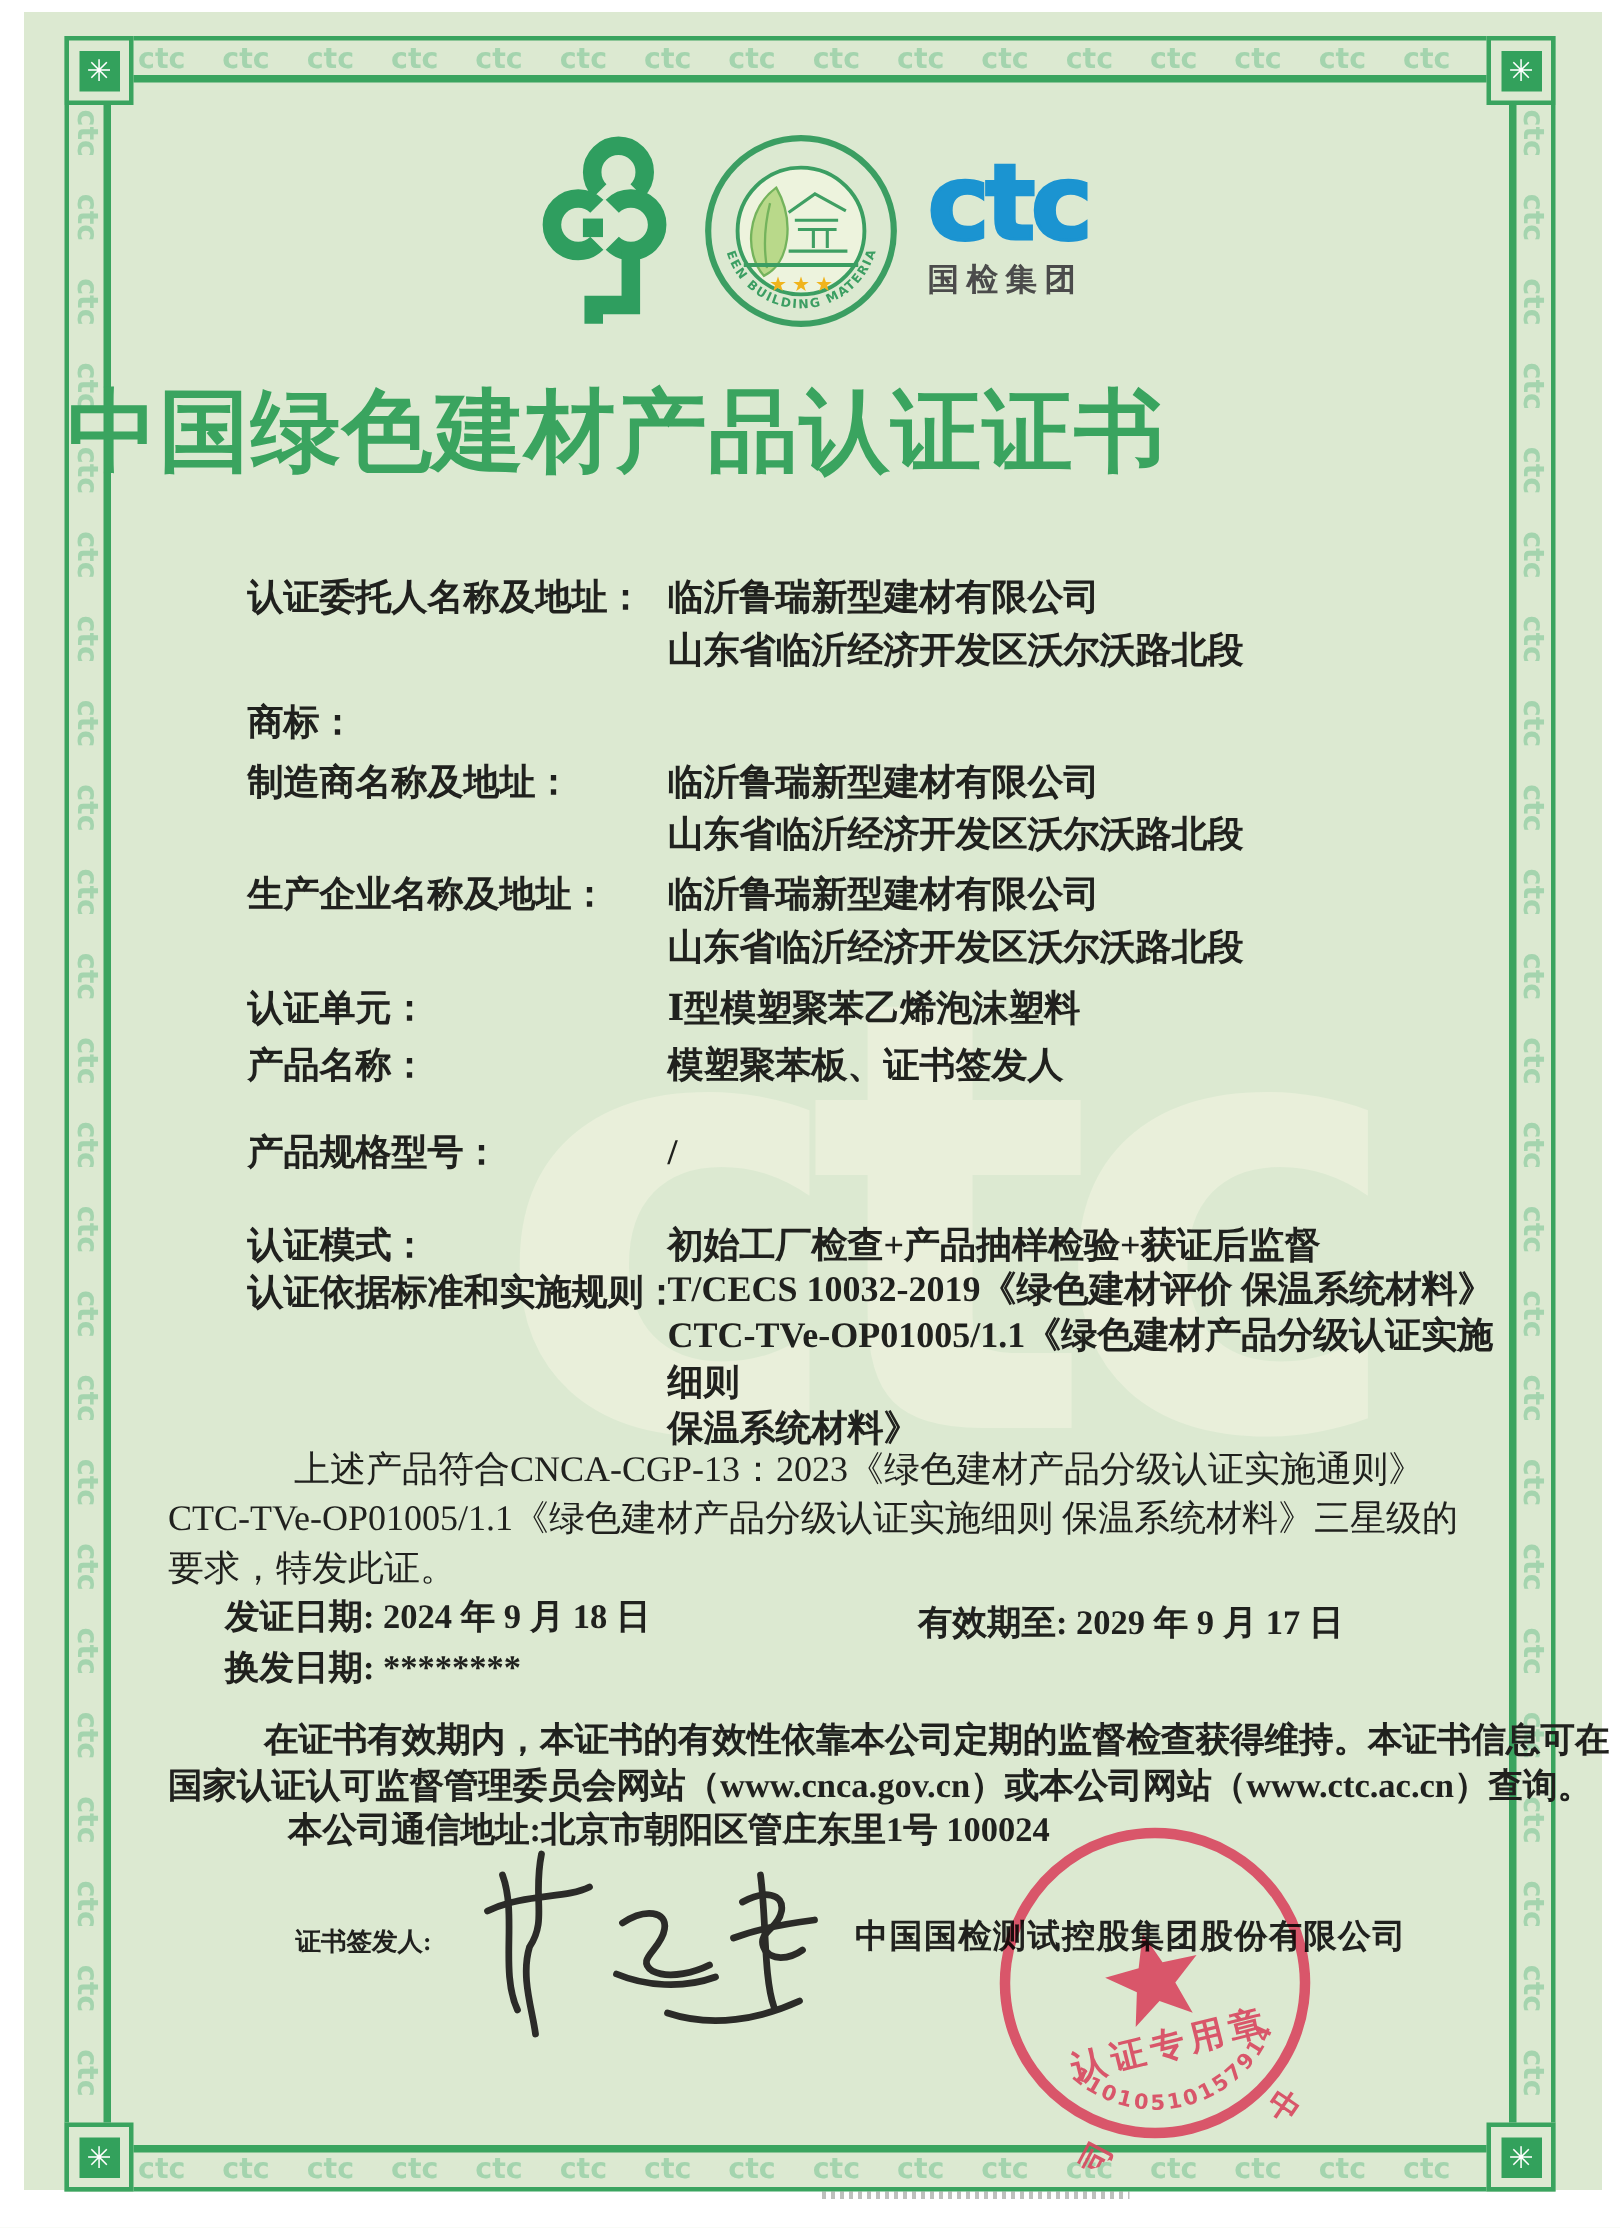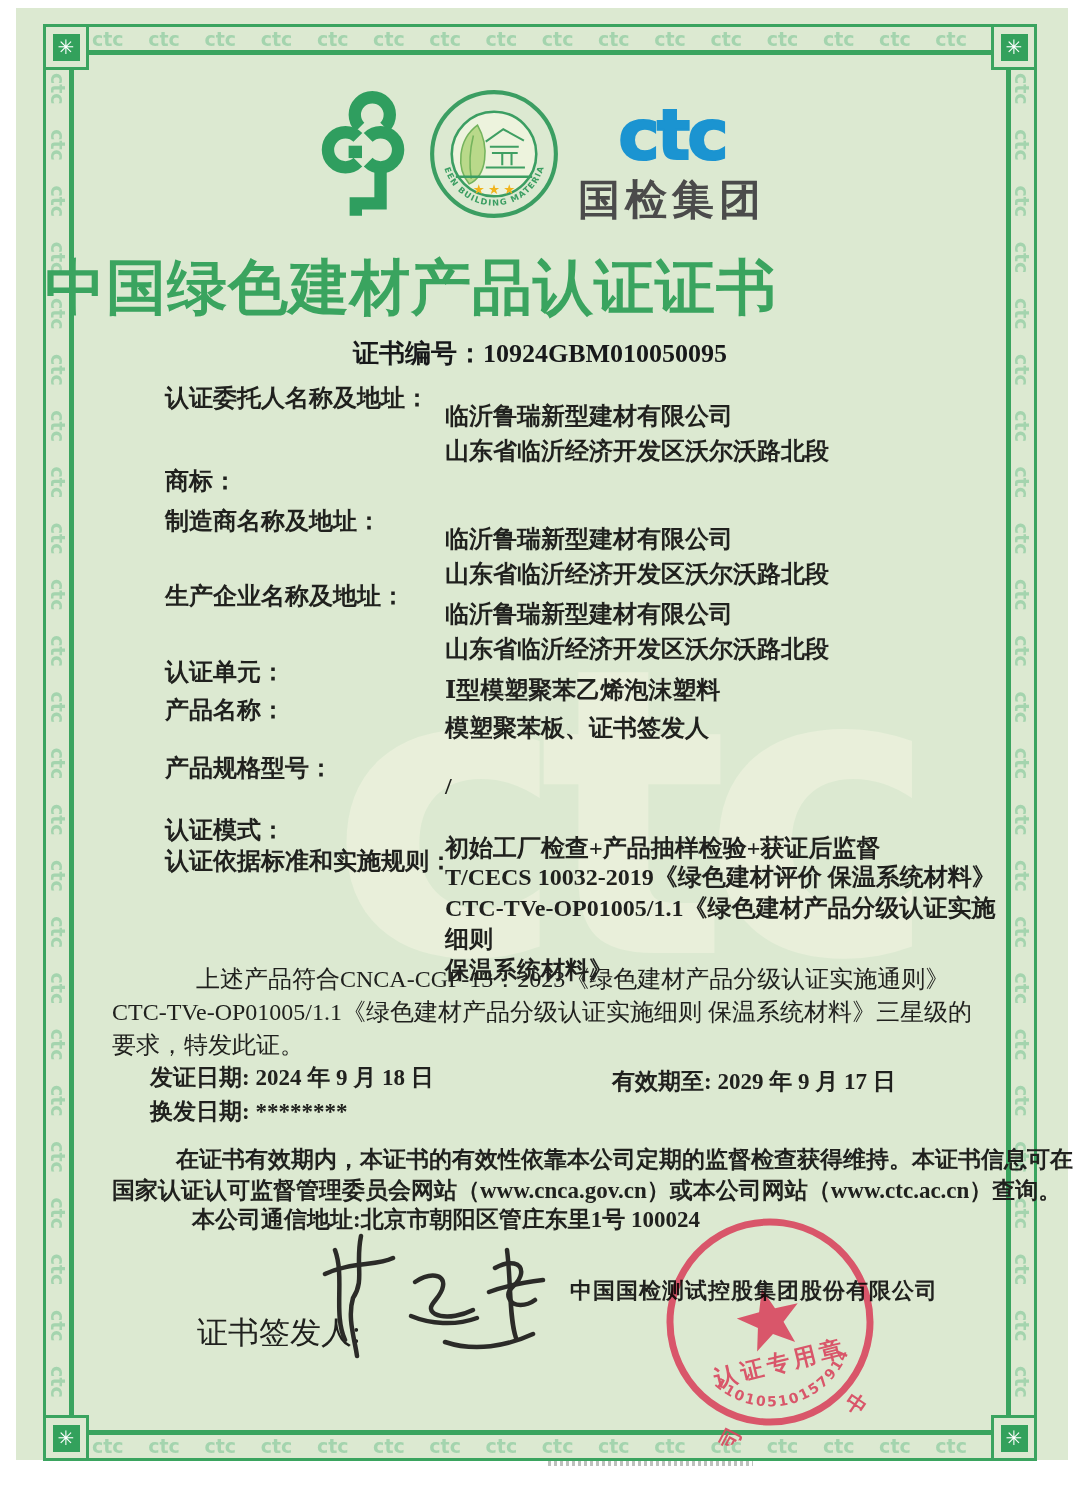--- a/index.html
+++ b/index.html
@@ -24,33 +24,33 @@
   
   .watermark{position:absolute;left:180px;top:600px;width:880px;height:430px;z-index:0;
     font-family:"DejaVu Sans","Liberation Sans",sans-serif;font-weight:bold;font-size:400px;
     line-height:430px;text-align:center;color:#f1f4e0;opacity:.62;letter-spacing:-28px;user-select:none;}
   
   .content{position:absolute;left:0;top:0;width:1080px;height:1485px;z-index:1;}
   .logos{position:absolute;left:0;top:88px;width:100%;display:flex;justify-content:center;
          align-items:flex-start;gap:18px;}
   .ctc-word{font-family:"DejaVu Sans","Liberation Sans",sans-serif;font-weight:900;font-size:70px;
          line-height:66px;color:#1b94d1;letter-spacing:-3px;-webkit-text-stroke:2px #1b94d1;text-align:center;}
-  .ctc-sub{font-family:"DejaVu Sans","Liberation Sans",sans-serif;font-weight:700;font-size:42px;
-         color:#4b4b4b;letter-spacing:5px;text-align:right;margin-top:4px;}
+  .ctc-sub{font-family:"DejaVu Sans","Liberation Sans",sans-serif;font-weight:700;font-size:21px;
+         color:#4b4b4b;letter-spacing:5px;text-align:left;margin-top:4px;}
   .title{position:absolute;left:0;top:248px;width:100%;text-align:left;font-size:60px;font-weight:bold;
          color:#3aa45f;letter-spacing:1px;padding-left:45px;}
   .certno{position:absolute;left:0;top:336px;width:100%;text-align:center;font-size:26px;font-weight:bold;color:#17181a;}
   .row{position:absolute;left:165px;width:840px;font-size:24px;font-weight:600;}
   .flabel{position:absolute;left:0;top:0;font-weight:700;}
-  .fvals{position:absolute;left:280px;top:0;line-height:35px;font-weight:700;margin-top:17px;}
+  .fvals{position:absolute;left:280px;top:0;line-height:35px;font-weight:700;}
   .fvals.tight{line-height:31px;}
   .stline{position:absolute;font-size:24px;font-weight:400;}
   .dateline{position:absolute;font-size:23px;font-weight:700;}
   .ntline{position:absolute;font-size:23px;font-weight:700;}
-  .signer-label{position:absolute;left:197px;top:1312px;font-size:31px;font-weight:400;}
+  .signer-label{position:absolute;left:197px;top:1283px;font-size:17px;font-weight:700;}
   .company{position:absolute;left:570px;top:1276px;font-size:22px;font-weight:700;letter-spacing:1px;}
   .signature{position:absolute;left:295px;top:1222px;z-index:2;}
   .redseal{position:absolute;left:660px;top:1212px;width:220px;height:220px;z-index:3;
            transform:rotate(-14deg);opacity:.9;mix-blend-mode:multiply;}
   .microtext{position:absolute;left:548px;top:1461px;width:205px;height:5px;opacity:.45;z-index:1;
            background:repeating-linear-gradient(90deg,#6d746d 0 3px,transparent 3px 6px);}
 </style>
 </head>
 <body>
 
@@ -115,23 +115,20 @@
           <textPath href="#gbmBot" startOffset="50%" text-anchor="middle">GREEN BUILDING MATERIALS</textPath>
         </text>
       </svg>
       <div style="margin-top:14px;">
         <div class="ctc-word">ctc</div>
         <div class="ctc-sub">国检集团</div>
       </div>
     </div>
 
     <div class="title">中国绿色建材产品认证证书</div>
-    <div class="certno">
-      <span>证书编号：</span><span>10924GBM010050095</span>
-    </div>
 
     <div class="row" style="top:382px">
       <div class="flabel">认证委托人名称及地址：</div>
       <div class="fvals">
         <div>临沂鲁瑞新型建材有限公司</div>
         <div>山东省临沂经济开发区沃尔沃路北段</div>
       </div>
     </div>
     <div class="row" style="top:465px">
       <div class="flabel">商标：</div>

